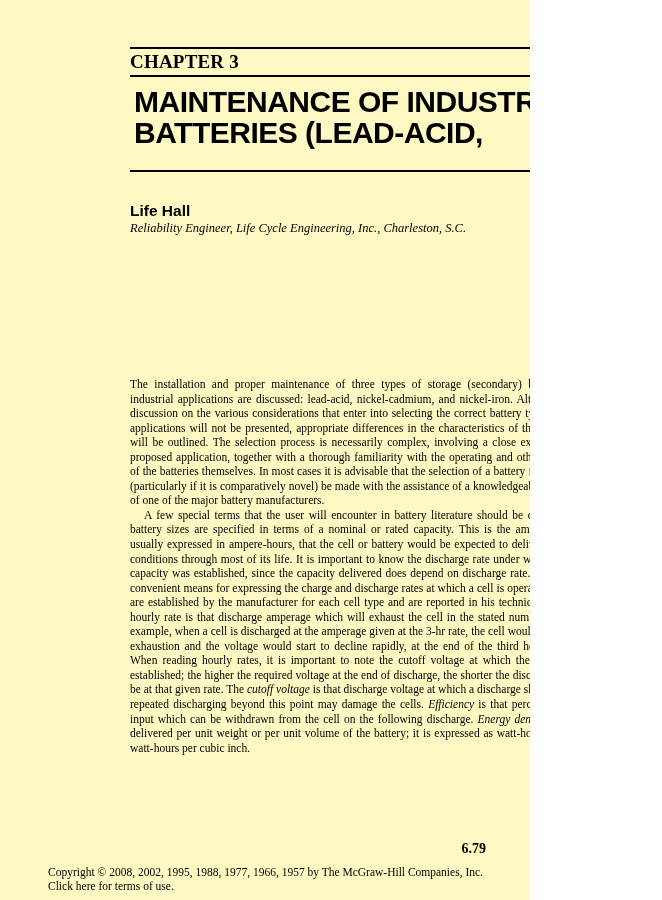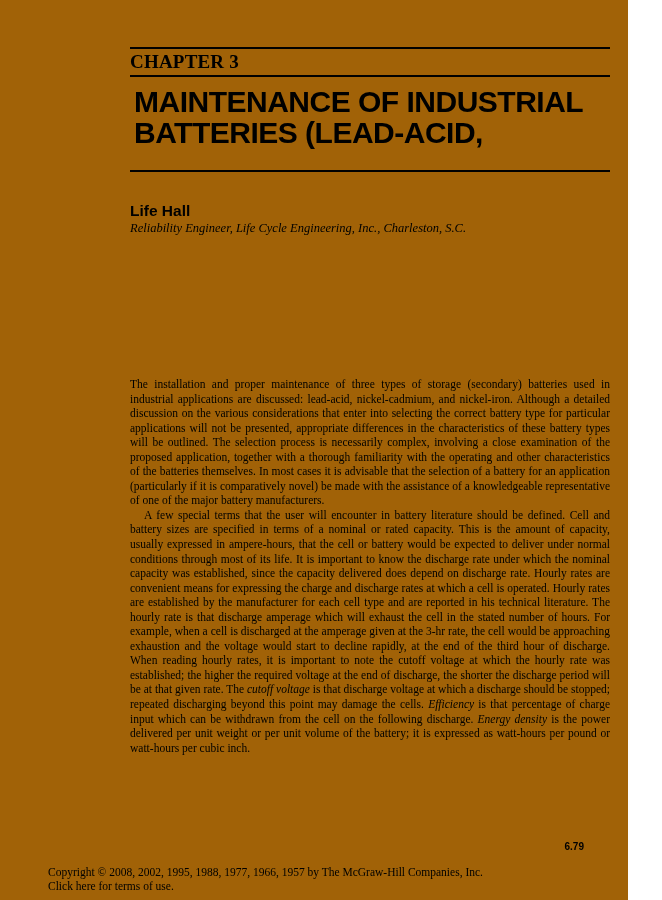--- a/index.html
+++ b/index.html
@@ -2,23 +2,23 @@
 <html><head>
 <meta charset="utf-8">
 <style>
   html, body {
     margin: 0;
     padding: 0;
     background: #ffffff;
   }
   .page {
     position: relative;
-    width: 628px;
+    width: 530px;
     height: 900px;
-    background: #a16207;
+    background: #fef9c3;
     color: #000000;
     font-family: "Liberation Serif", serif;
     overflow: hidden;
   }
   .content {
     position: absolute;
     left: 130px;
     top: 0;
     width: 480px;
   }
@@ -83,23 +83,23 @@
   .body-text p {
     margin: 0;
     padding: 0;
     font-family: Liberation Serif, serif;
   }
   .body-text p.indent { text-indent: 14px; }
   .page-number {
     position: absolute;
     top: 841px;
     right: 44px;
-    font-family: Liberation Sans, sans-serif;
+    font-family: Liberation Serif, serif;
     font-weight: bold;
-    font-size: 10px;
+    font-size: 14px;
   }
   .footer {
     position: absolute;
     left: 48px;
     top: 865px;
     font-family: Liberation Serif, serif;
     font-size: 11.5px;
     line-height: 14px;
     color: #000000;
   }

